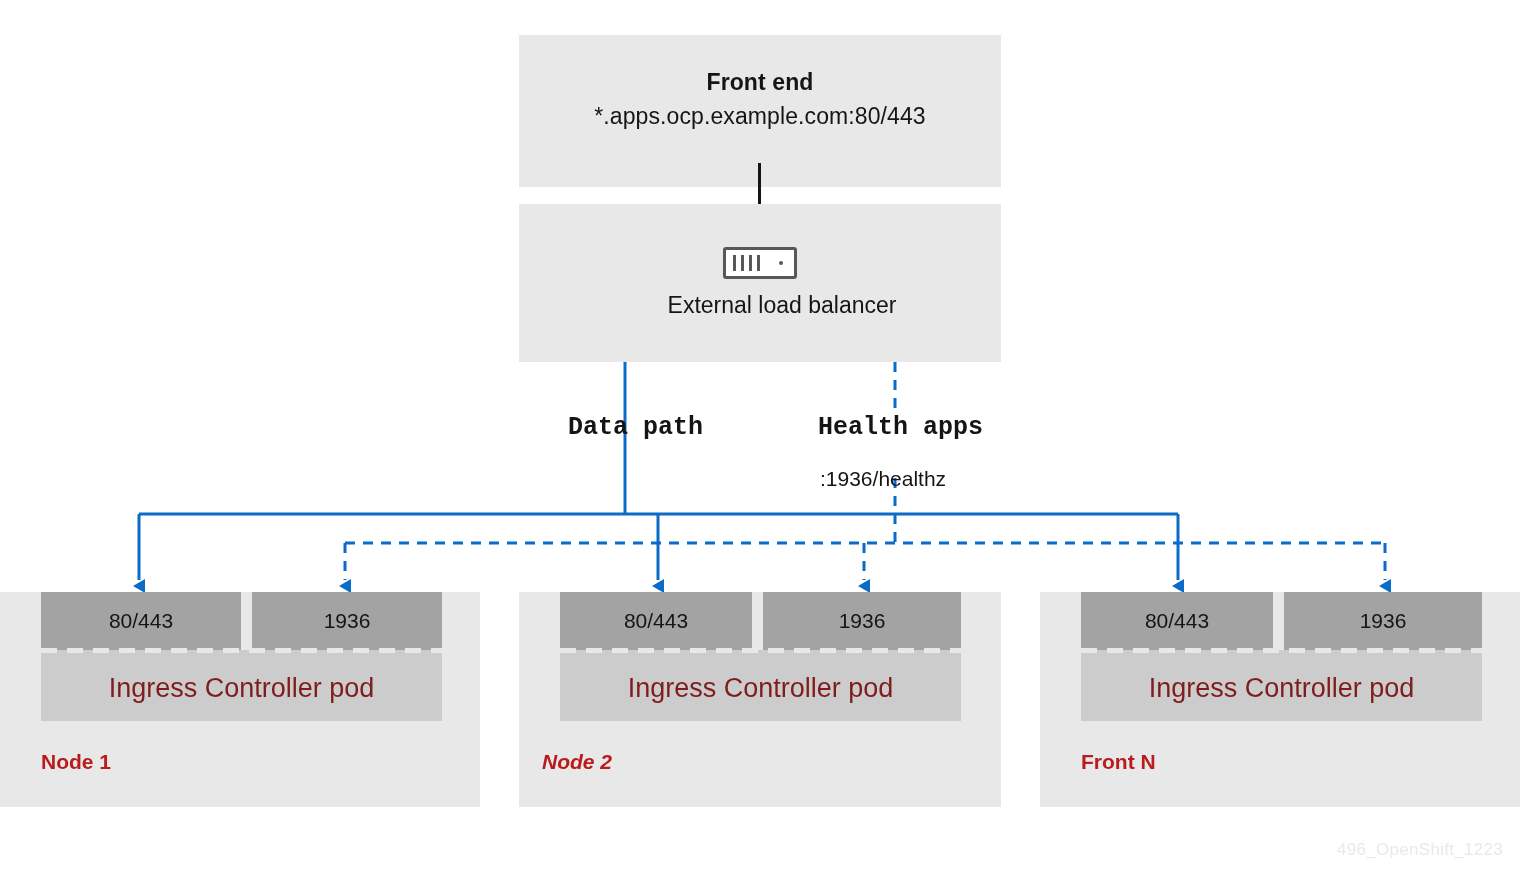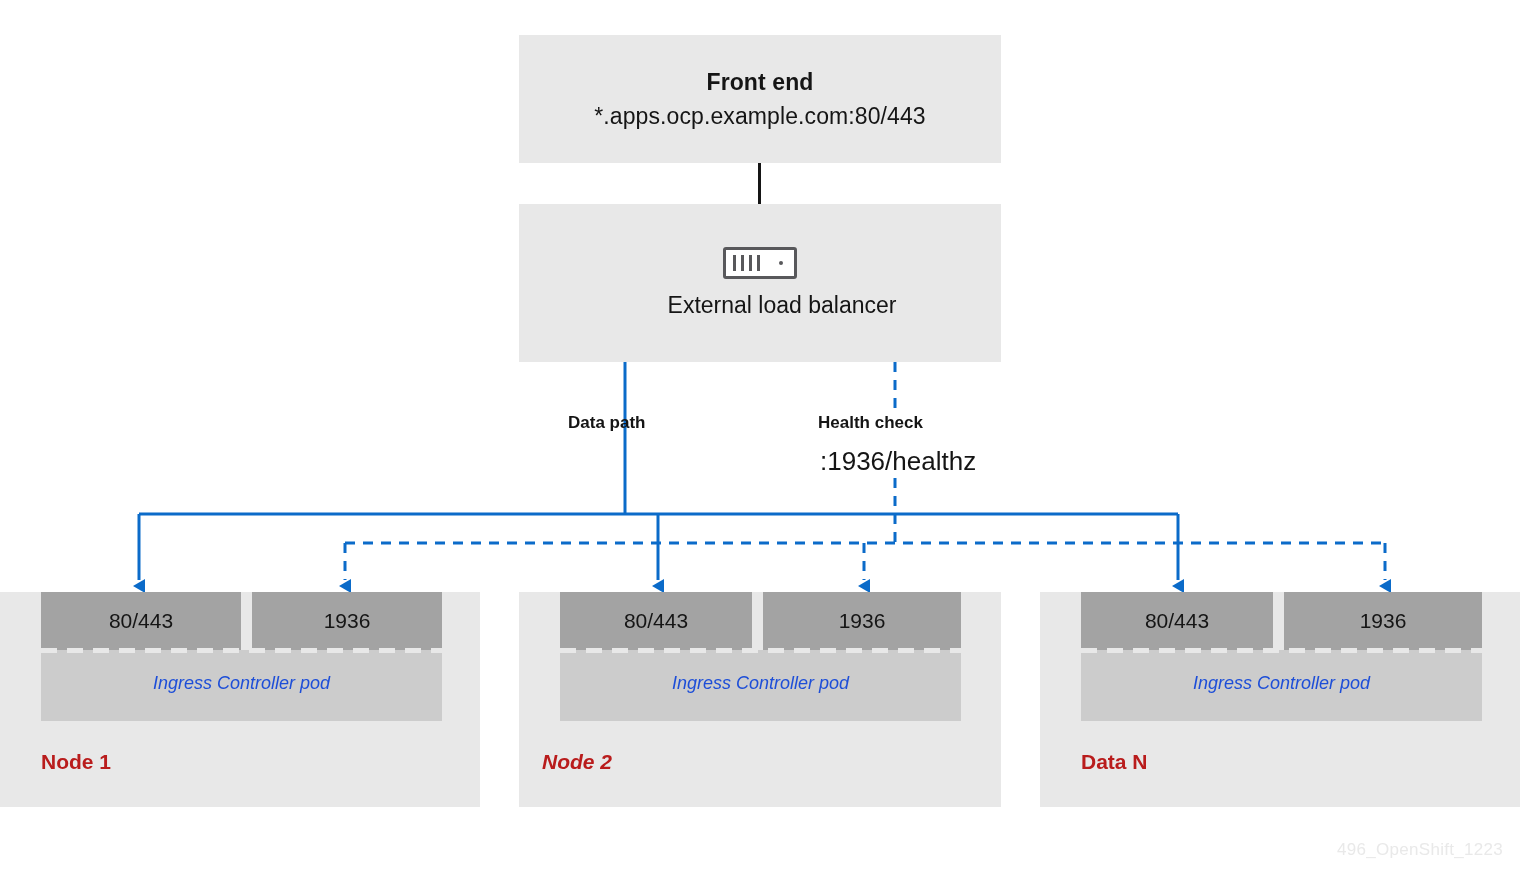--- a/index.html
+++ b/index.html
@@ -57,36 +57,37 @@
     font-size: 23px;
     letter-spacing: .1px;
   }
   .lb-label {
     font-weight: 400;
     font-size: 23px;
     padding-left: 44px;
   }
   .path-label-bold {
     font-weight: 700;
-    font-size: 17px;
+    font-size: 25px;
+    font-family: Liberation Mono, monospace;
   }
   .path-label-reg {
     font-weight: 400;
-    font-size: 26px;
+    font-size: 21px;
+    margin-top: 21px;
   }
   .port-label {
     font-weight: 400;
     font-size: 21px;
     color: #151515;
   }
   .pod-label {
     font-weight: 400;
-    font-size: 18px;
-    color: #1d4ed8;
-    font-style: italic;
+    font-size: 27px;
+    color: #7f1d1d;
   }
   .node-label {
     font-weight: 700;
     font-size: 21px;
     color: #b91c1c;
   }
   .watermark {
     font-weight: 400;
     font-size: 17px;
     color: #e9e9e9;
@@ -149,21 +150,21 @@
         to right,
         #e8e8e8 0px, #e8e8e8 16px,
         rgba(0,0,0,0) 16px, rgba(0,0,0,0) 26px);
   }
 </style>
 </head>
 <body>
 
 <div id="canvas">
 
-  <div class="box grey-box" style="left:519px; top:35px; width:482px; height:128px;">
+  <div class="box grey-box" style="left:519px; top:35px; width:482px; height:152px;">
     <div class="txt center-txt title-bold" style="top:34px;">Front end</div>
     <div class="txt center-txt title-reg" style="top:68px;">*.apps.ocp.example.com:80/443</div>
   </div>
 
   <div class="vline-black" style="left:758px; top:163px; height:41px;"></div>
 
   <div class="box grey-box" style="left:519px; top:204px; width:482px; height:158px;">
     <div class="lb-icon" style="left:204px; top:43px;">
       <div class="bars">
         <div class="bar"></div>
@@ -201,21 +202,21 @@
 
     <path d="M 345 543 L 345 580" stroke="#0b6bc9" stroke-width="3" fill="none" stroke-dasharray="10 8" marker-end="url(#arrowSolid)"></path>
 
     <path d="M 864 543 L 864 580" stroke="#0b6bc9" stroke-width="3" fill="none" stroke-dasharray="10 8" marker-end="url(#arrowSolid)"></path>
 
     <path d="M 1385 543 L 1385 580" stroke="#0b6bc9" stroke-width="3" fill="none" stroke-dasharray="10 8" marker-end="url(#arrowSolid)"></path>
   </svg>
 
   <div class="txt path-label-bold" style="left:568px; top:413px;">Data path</div>
 
-  <div class="txt path-label-bold" style="left:818px; top:413px;">Health check</div>
+  <div class="txt path-label-bold" style="left:818px; top:413px;">Health apps</div>
   <div class="txt path-label-reg" style="left:820px; top:446px;">:1936/healthz</div>
 
   <div class="box node-box" style="left:-40px; top:592px; width:520px; height:215px;">
 
     <div class="box port-box" style="left:81px; top:0px; width:200px; height:58px;">
       <div class="txt center-txt port-label" style="top:17px;">80/443</div>
     </div>
     <div class="box port-box" style="left:292px; top:0px; width:190px; height:58px;">
       <div class="txt center-txt port-label" style="top:17px;">1936</div>
     </div>
@@ -247,18 +248,18 @@
     <div class="box port-box" style="left:41px; top:0px; width:192px; height:58px;">
       <div class="txt center-txt port-label" style="top:17px;">80/443</div>
     </div>
     <div class="box port-box" style="left:244px; top:0px; width:198px; height:58px;">
       <div class="txt center-txt port-label" style="top:17px;">1936</div>
     </div>
     <div class="box pod-box" style="left:41px; top:58px; width:401px; height:71px;">
       <div class="txt center-txt pod-label" style="top:23px;">Ingress Controller pod</div>
     </div>
     <div class="sep" style="left:41px; top:56px; width:401px;"></div>
-    <div class="txt node-label" style="left:41px; top:158px;">Data N</div>
+    <div class="txt node-label" style="left:41px; top:158px;">Front N</div>
   </div>
 
   <div class="txt watermark" style="left:1337px; top:840px;">496_OpenShift_1223</div>
 
 </div>
 
 </body></html>

